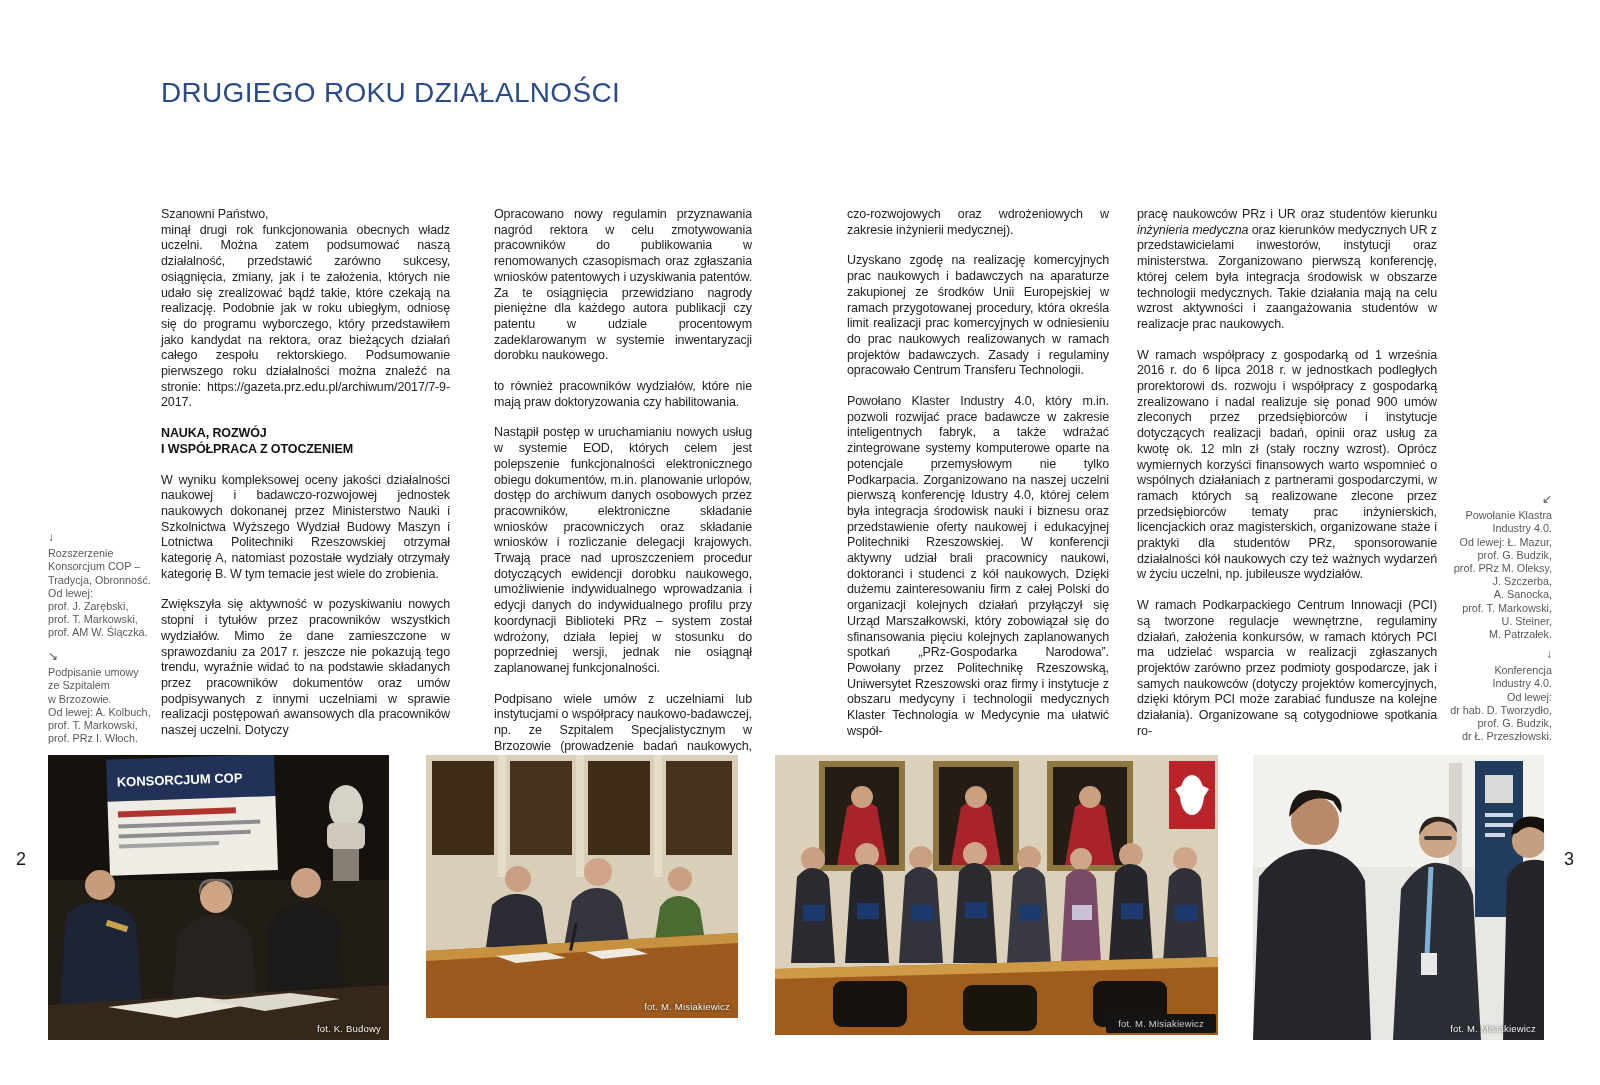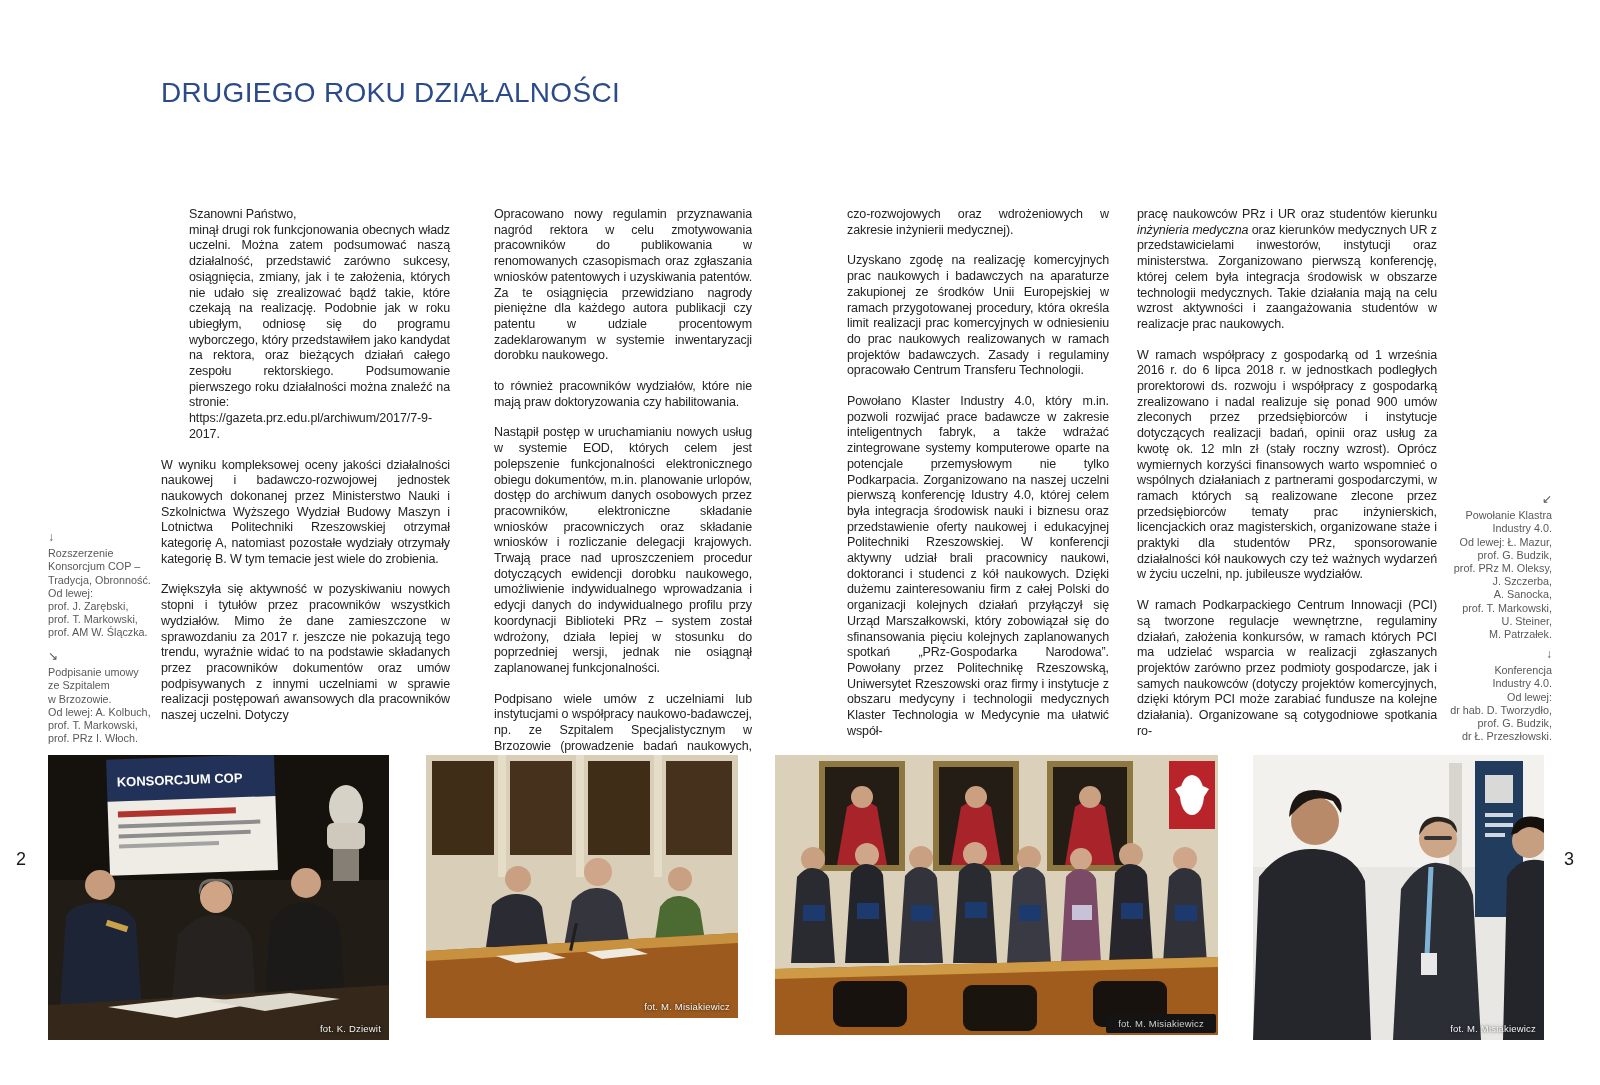--- a/index.html
+++ b/index.html
@@ -15,21 +15,21 @@
   .title-line23{font-size:28px;line-height:34px;color:#2b4a8a;letter-spacing:0.3px;font-weight:400;}
   .title-bold{font-weight:700;}
   
   .colgroup{position:absolute;top:207px;display:grid;}
   #cols-left{left:161px;grid-template-columns:289px 258px;column-gap:44px;}
   #cols-right{left:847px;grid-template-columns:262px 300px;column-gap:28px;}
   .col p{
     margin:0 0 15px 0;font-size:12.5px;line-height:15.7px;letter-spacing:-0.1px;
     text-align:justify;color:#232323;
   }
-  .col p.prelines{white-space:pre-line;margin-left:28px;}
+  .col p.prelines{white-space:pre-line;}
   .col h3{
     margin:10px 0 15px 0;font-size:12.5px;line-height:15.7px;color:#111;
     font-weight:700;letter-spacing:-0.1px;
   }
   .col h3 div{margin:0;}
   .col em{font-style:italic;}
   
   .margin-cap{position:absolute;color:#58595b;font-size:10.8px;line-height:13.2px;}
   .margin-cap .arrow{font-size:12px;color:#58595b;margin-bottom:3px;}
   .margin-cap .cap-text{white-space:pre-line;}
@@ -63,20 +63,24 @@
 <body>
 
 <header class="title-block">
   <div class="title-line23">DRUGIEGO ROKU DZIAŁALNOŚCI</div>
 </header>
 
 <section class="colgroup" id="cols-left">
   <div class="col">
     <p class="prelines">Szanowni Państwo,
 minął drugi rok funkcjonowania obecnych władz uczelni. Można zatem podsumować naszą działalność, przedstawić zarówno sukcesy, osiągnięcia, zmiany, jak i te założenia, których nie udało się zrealizować bądź takie, które czekają na realizację. Podobnie jak w roku ubiegłym, odniosę się do programu wyborczego, który przedstawiłem jako kandydat na rektora, oraz bieżących działań całego zespołu rektorskiego. Podsumowanie pierwszego roku działalności można znaleźć na stronie: https://gazeta.prz.edu.pl/archiwum/2017/7-9-2017.</p>
+    <h3>
+      <div>NAUKA, ROZWÓJ</div>
+      <div>I WSPÓŁPRACA Z OTOCZENIEM</div>
+    </h3>
     <p>W wyniku kompleksowej oceny jakości działalności naukowej i badawczo-rozwojowej jednostek naukowych dokonanej przez Ministerstwo Nauki i Szkolnictwa Wyższego Wydział Budowy Maszyn i Lotnictwa Politechniki Rzeszowskiej otrzymał kategorię A, natomiast pozostałe wydziały otrzymały kategorię B. W tym temacie jest wiele do zrobienia.</p>
     <p>Zwiększyła się aktywność w pozyskiwaniu nowych stopni i tytułów przez pracowników wszystkich wydziałów. Mimo że dane zamieszczone w sprawozdaniu za 2017 r. jeszcze nie pokazują tego trendu, wyraźnie widać to na podstawie składanych przez pracowników dokumentów oraz umów podpisywanych z innymi uczelniami w sprawie realizacji postępowań awansowych dla pracowników naszej uczelni. Dotyczy</p>
   </div>
   <div class="col">
     <p>Opracowano nowy regulamin przyznawania nagród rektora w celu zmotywowania pracowników do publikowania w renomowanych czasopismach oraz zgłaszania wniosków patentowych i uzyskiwania patentów. Za te osiągnięcia przewidziano nagrody pieniężne dla każdego autora publikacji czy patentu w udziale procentowym zadeklarowanym w systemie inwentaryzacji dorobku naukowego.</p>
     <p>to również pracowników wydziałów, które nie mają praw doktoryzowania czy habilitowania.</p>
     <p>Nastąpił postęp w uruchamianiu nowych usług w systemie EOD, których celem jest polepszenie funkcjonalności elektronicznego obiegu dokumentów, m.in. planowanie urlopów, dostęp do archiwum danych osobowych przez pracowników, elektroniczne składanie wniosków pracowniczych oraz składanie wniosków i rozliczanie delegacji krajowych. Trwają prace nad uproszczeniem procedur dotyczących ewidencji dorobku naukowego, umożliwienie indywidualnego wprowadzania i edycji danych do indywidualnego profilu przy koordynacji Biblioteki PRz – system został wdrożony, działa lepiej w stosunku do poprzedniej wersji, jednak nie osiągnął zaplanowanej funkcjonalności.</p>
     <p>Podpisano wiele umów z uczelniami lub instytucjami o współpracy naukowo-badawczej, np. ze Szpitalem Specjalistycznym w Brzozowie (prowadzenie badań naukowych, prac badaw-</p>
   </div>
 </section>
@@ -170,21 +174,21 @@
     <g>
       <circle cx="258" cy="128" r="15" fill="#caa083"></circle>
       <path d="M215 285 L222 168 Q238 146 258 148 Q286 152 292 172 L300 285 Z" fill="#1c1a19"></path>
     </g>
     <g>
       <path d="M0 250 L341 230 L341 285 L0 285 Z" fill="#35281a"></path>
       <path d="M60 252 L150 242 L210 248 L128 263 Z" fill="#e9e5da"></path>
       <path d="M162 246 L242 238 L292 244 L217 256 Z" fill="#ddd8cc"></path>
     </g>
   </svg>
-  <figcaption class="credit">fot. K. Dziewit</figcaption>
+  <figcaption class="credit">fot. K. Budowy</figcaption>
 </figure>
 
 <figure class="photo" id="photo-2">
   <svg viewBox="0 0 312 263" preserveAspectRatio="none">
     <rect width="312" height="263" fill="#d9cfb9"></rect>
     <g>
       <rect x="6" y="6" width="62" height="94" fill="#3f2d18"></rect>
       <rect x="84" y="6" width="62" height="94" fill="#46321c"></rect>
       <rect x="162" y="6" width="62" height="94" fill="#3f2d18"></rect>
       <rect x="240" y="6" width="66" height="94" fill="#46321c"></rect>

